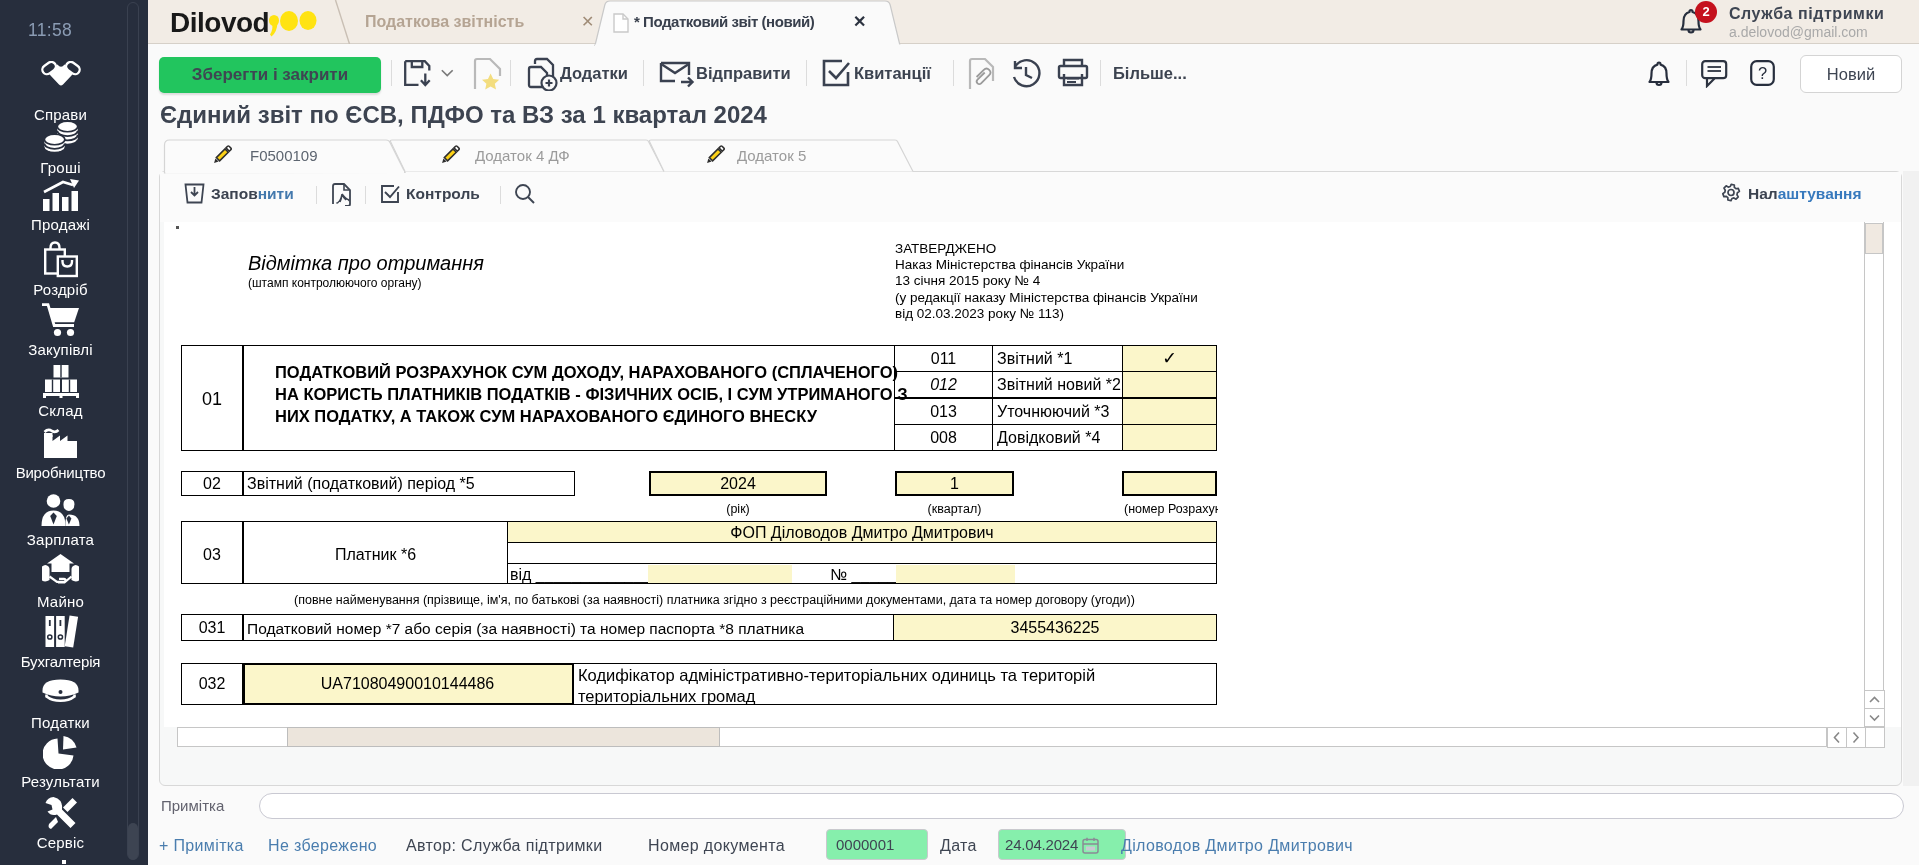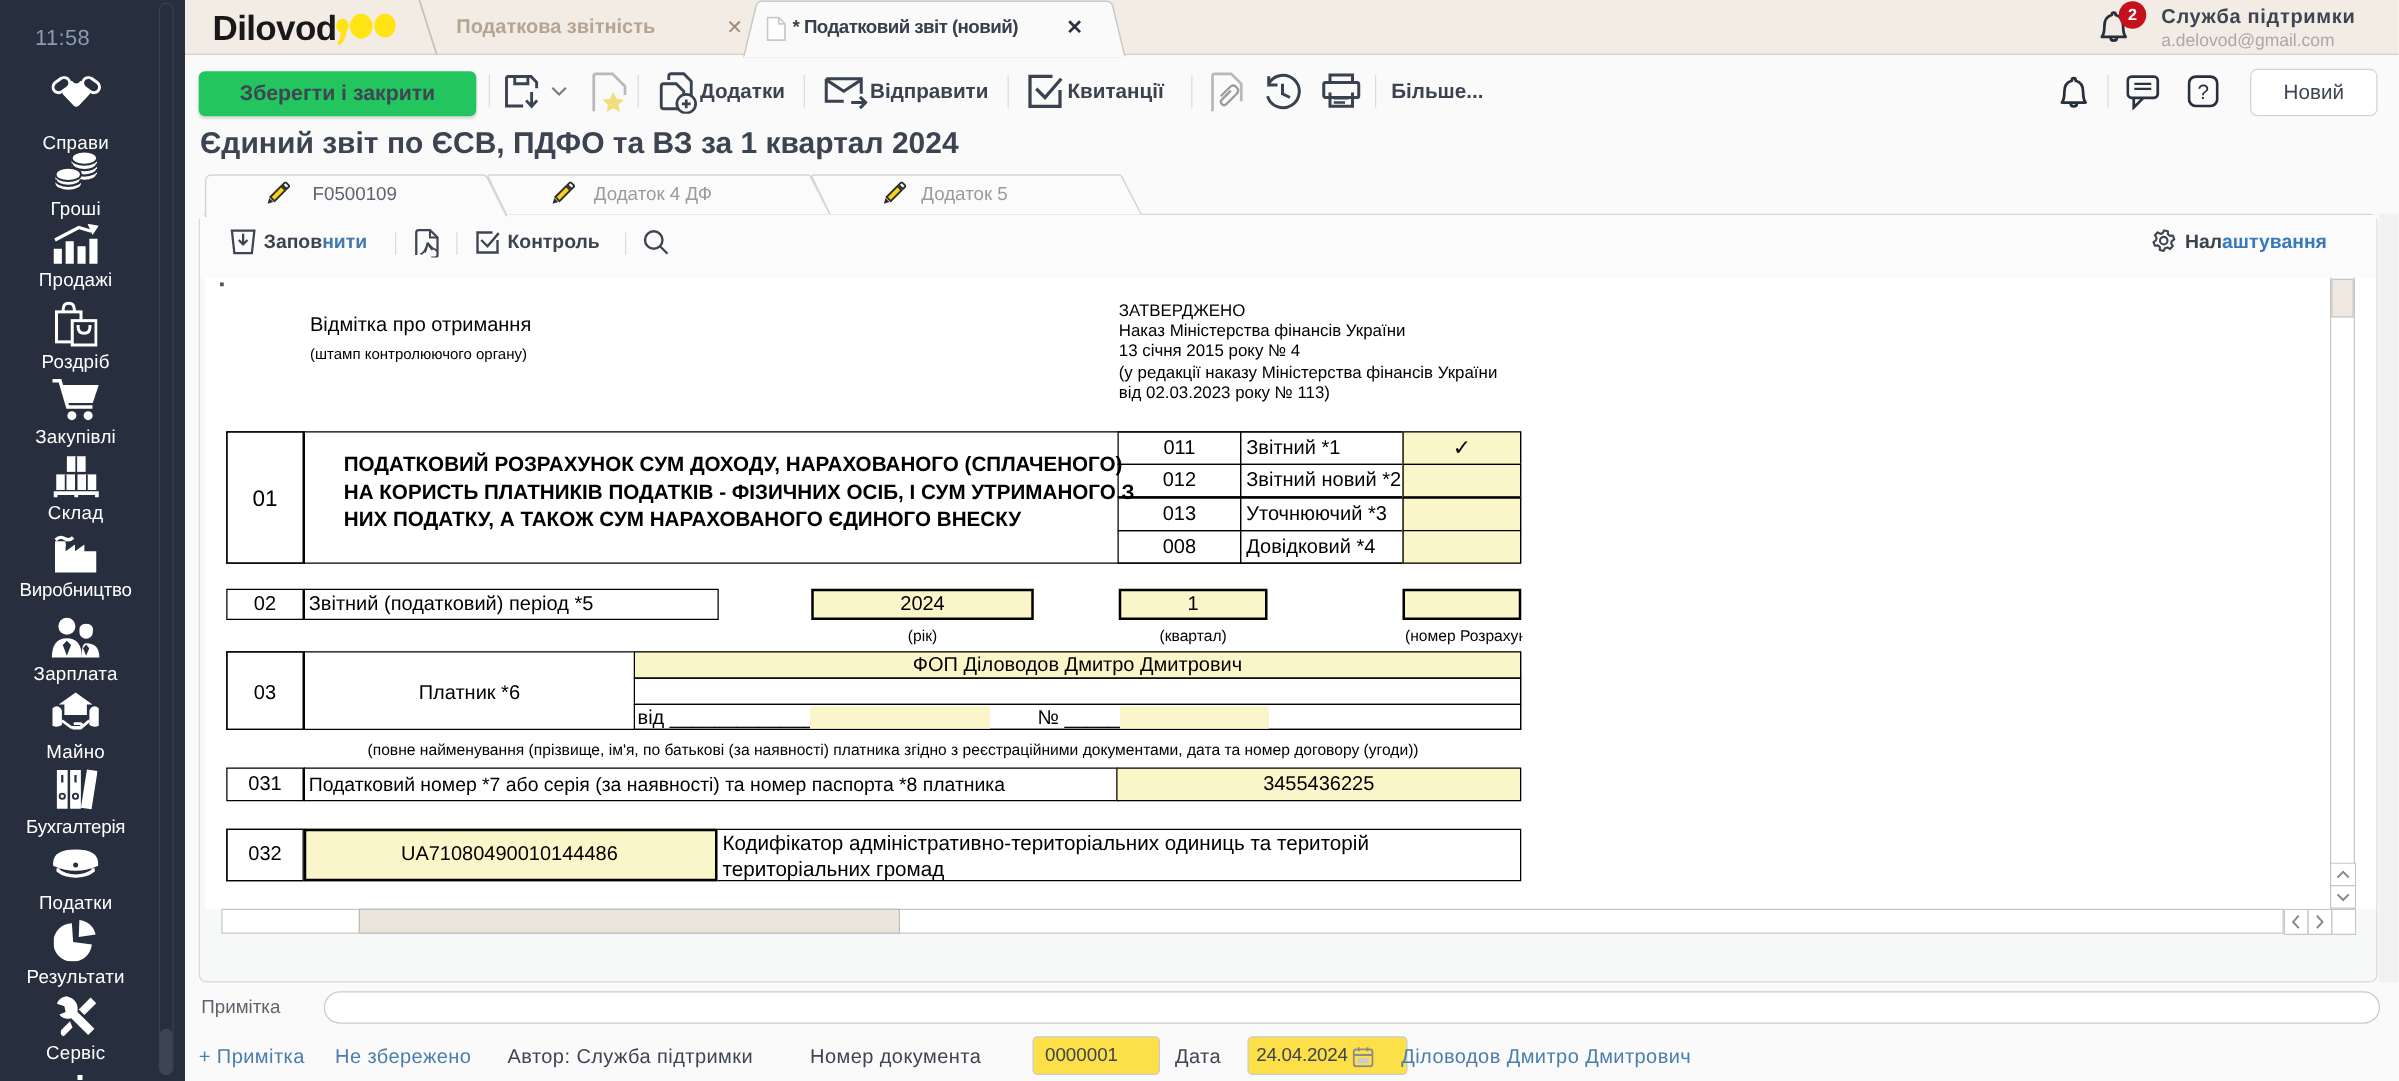--- a/index.html
+++ b/index.html
@@ -42,21 +42,21 @@
   
   #vsb { position:absolute; left:1864px; top:222px; width:20px; height:505px; background:#fff; border-left:1px solid #c6c6c6; border-right:1px solid #c6c6c6; }
   #vthumb { position:absolute; left:1865px; top:223px; width:18px; height:31px; background:#f0e9e1; border:1px solid #c6c6c6; }
   #hsb { position:absolute; left:177px; top:727px; width:1650px; height:20px; background:#fff; border:1px solid #c6c6c6; }
   #hthumb { position:absolute; left:287px; top:727px; width:433px; height:20px; background:#ece5dc; border:1px solid #bdbdbd; }
   
   #noteL { position:absolute; left:161px; top:797px; font-size:15px; color:#62626e; }
   #noteI { position:absolute; left:259px; top:793px; width:1645px; height:26px; background:#fff; border:1px solid #c9c9d2; border-radius:13px; }
   .blue { color:#4a7dae; }
   .brow { position:absolute; top:837px; font-size:16px; letter-spacing:0.35px; white-space:nowrap; }
-  .binput { position:absolute; top:829px; height:31px; background:#fde047; border:1px solid #c9c9ce; border-radius:4px; font-size:15px; color:#3e4552; }
+  .binput { position:absolute; top:829px; height:31px; background:#86efac; border:1px solid #c9c9ce; border-radius:4px; font-size:15px; color:#3e4552; }
 </style>
 </head>
 <body>
 
 <div id="sidebar">
   <div id="time">11:58</div>
   <div id="sbtrack"></div>
     <div id="sbthumb"></div>
 
   <div class="sbitem" style="top:61px">
@@ -368,34 +368,34 @@
 
 <svg class="icon" style="left:1721px; top:183px" width="20" height="20" viewBox="0 0 20 20">
   <path d="M8.4 1.5 L11.6 1.5 12.1 3.8 13.9 4.8 16.2 4 17.9 6.7 16.2 8.5 16.2 10.5 17.9 12.3 16.2 15 13.9 14.2 12.1 15.2 11.6 17.5 8.4 17.5 7.9 15.2 6.1 14.2 3.8 15 2.1 12.3 3.8 10.5 3.8 8.5 2.1 6.7 3.8 4 6.1 4.8 7.9 3.8 Z" fill="none" stroke="#3e4552" stroke-width="1.7" stroke-linejoin="round" transform="rotate(12 10 10)"></path>
   <circle cx="10" cy="9.5" r="3" fill="none" stroke="#3e4552" stroke-width="1.7"></circle>
 </svg>
 <div class="tlabel" style="left:1748px; top:185px; font-size:15.5px">Нал<span style="color:#3779bd">аштування</span></div>
 
 <div id="doc"></div>
 <div id="docform">
 <div style="position:absolute; left:176px; top:226px; width:3px; height:3px; background:#555"></div>
-<div class="t" style="left:248px; top:252px; font-size:16px;">Відмітка про отримання</div>
+<div class="t" style="left:248px; top:252px; font-size:20px;font-style:italic;">Відмітка про отримання</div>
 <div class="t" style="left:248px; top:276px; font-size:12px;">(штамп контролюючого органу)</div>
 <div class="t" style="left:895px; top:241px; font-size:13.5px; line-height:16.2px;">ЗАТВЕРДЖЕНО<br>Наказ Міністерства фінансів України<br>13 січня 2015 року № 4<br>(у редакції наказу Міністерства фінансів України<br>від 02.03.2023 року № 113)</div>
 
 <div class="cell" style="left:181px; top:345px; width:1036px; height:106px; border-width:1.5px;"></div>
 <div class="cell" style="left:181px; top:345px; width:63px; height:106px; border-width:1.5px; border-right-width:2.5px; "></div>
 <div class="t" style="left:181px; top:389px; width:62px; text-align:center; font-size:18px;">01</div>
 <div class="t" style="left:247px; top:361px; font-size:16.5px; font-weight:bold; line-height:22px;margin-left:28px;">ПОДАТКОВИЙ РОЗРАХУНОК СУМ ДОХОДУ, НАРАХОВАНОГО (СПЛАЧЕНОГО)<br>НА КОРИСТЬ ПЛАТНИКІВ ПОДАТКІВ - ФІЗИЧНИХ ОСІБ, І СУМ УТРИМАНОГО З<br>НИХ ПОДАТКУ, А ТАКОЖ СУМ НАРАХОВАНОГО ЄДИНОГО ВНЕСКУ</div>
 <div class="cell" style="left:894px; top:345px; width:99px; height:27px;"></div>
 <div class="cell" style="left:894px; top:371px; width:99px; height:27px;"></div>
 <div class="cell" style="left:894px; top:397px; width:99px; height:28px; border-top-width:2.5px;"></div>
 <div class="cell" style="left:894px; top:424px; width:99px; height:27px;"></div>
 <div class="t" style="left:894px; top:350px; width:99px; text-align:center; font-size:16px;">011</div>
-<div class="t" style="left:894px; top:376px; width:99px; text-align:center; font-size:16px;">012</div>
+<div class="t" style="left:894px; top:376px; width:99px; text-align:center; font-size:16px;font-style:italic;">012</div>
 <div class="t" style="left:894px; top:403px; width:99px; text-align:center; font-size:16px;">013</div>
 <div class="t" style="left:894px; top:429px; width:99px; text-align:center; font-size:16px;">008</div>
 <div class="cell" style="left:992px; top:345px; width:131px; height:27px;"></div>
 <div class="cell" style="left:992px; top:371px; width:131px; height:27px;"></div>
 <div class="cell" style="left:992px; top:397px; width:131px; height:28px; border-top-width:2.5px;"></div>
 <div class="cell" style="left:992px; top:424px; width:131px; height:27px;"></div>
 <div class="t" style="left:997px; top:350px; font-size:16px;">Звітний *1</div>
 <div class="t" style="left:997px; top:376px; font-size:16px;">Звітний новий *2</div>
 <div class="t" style="left:997px; top:403px; font-size:16px;">Уточнюючий *3</div>
 <div class="t" style="left:997px; top:429px; font-size:16px;">Довідковий *4</div>

